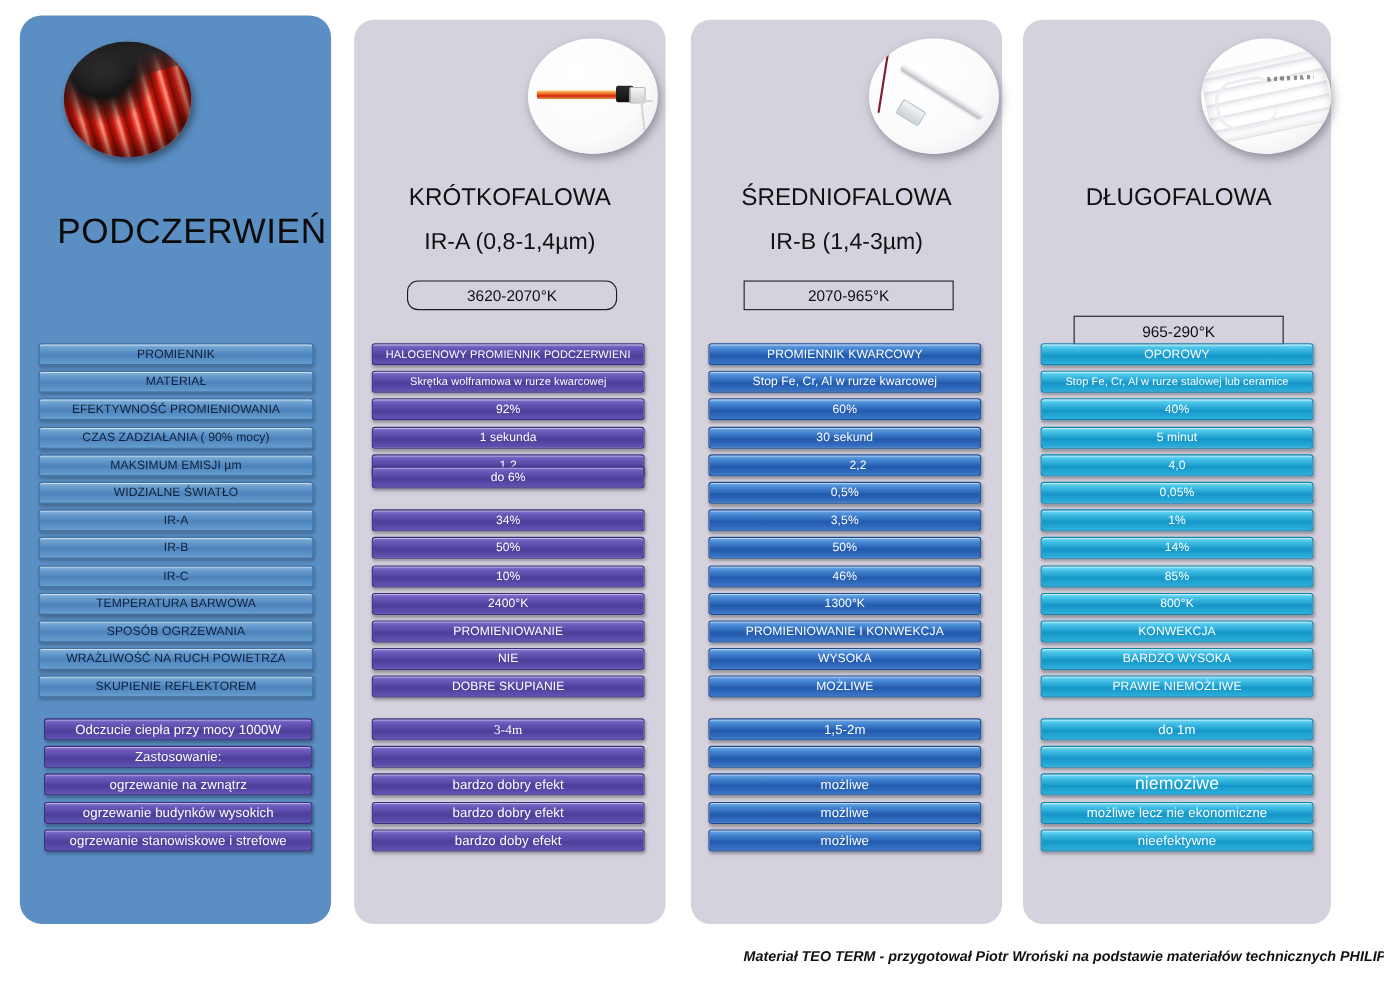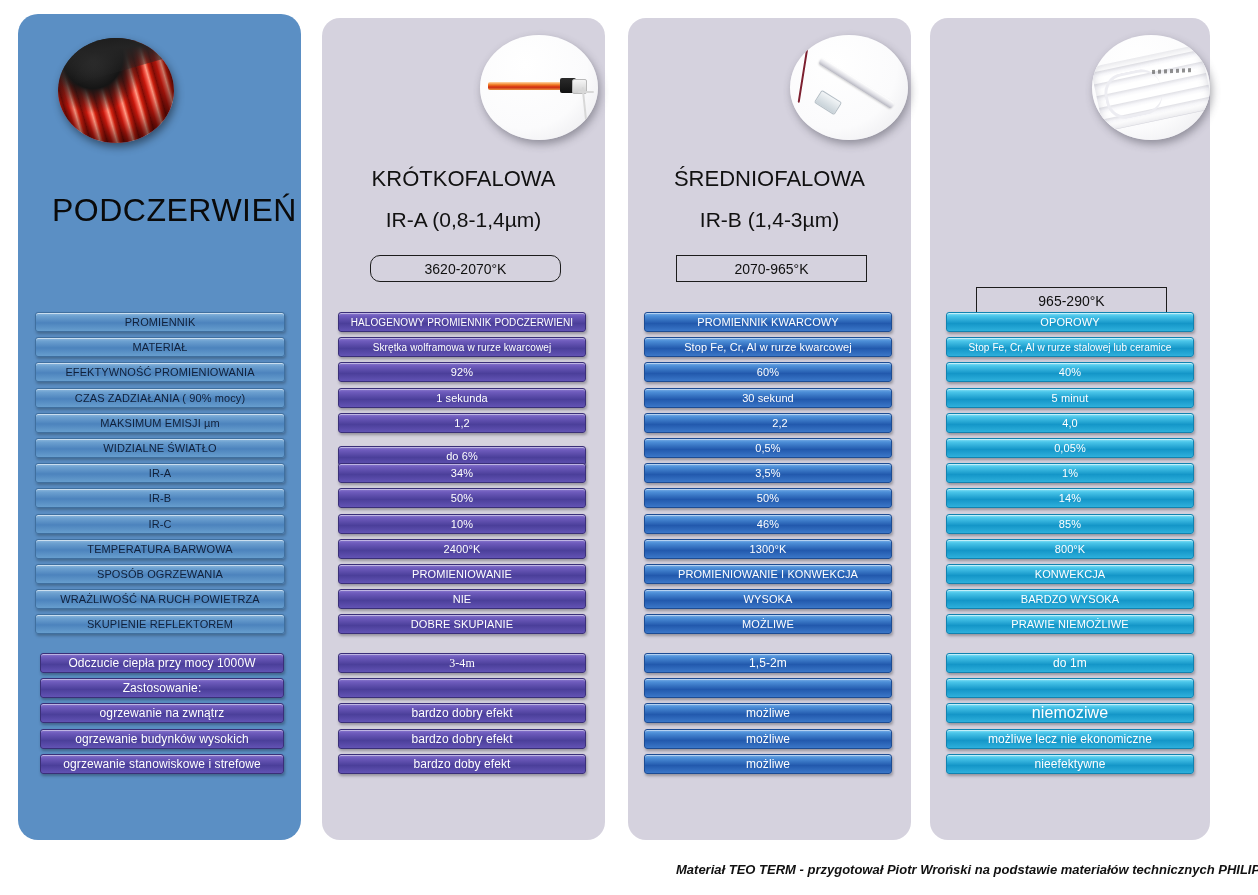--- a/index.html
+++ b/index.html
@@ -205,20 +205,21 @@
   <div class="range">IR-B (1,4-3µm)</div>
 </div>
 <div class="temp-badge" id="temp-c2">2070-965°K</div>
 
 <div class="panel" id="panel-c3"></div>
 <div class="prod-circle" id="prod-c3">
   <div class="cer"></div>
   <div class="cer-mark"></div>
 </div>
 <div class="col-head" id="head-c3">
+  <div class="name">DŁUGOFALOWA</div>
 </div>
 <div class="temp-badge" id="temp-c3">965-290°K</div>
 
 <div id="rows-host">
     <div class="pill pill-label" style="top: 312px;">PROMIENNIK</div>
     <div class="pill pill-label" style="top: 337.2px;">MATERIAŁ</div>
     <div class="pill pill-label" style="top: 362.4px;">EFEKTYWNOŚĆ PROMIENIOWANIA</div>
     <div class="pill pill-label" style="top: 387.6px;">CZAS ZADZIAŁANIA ( 90% mocy)</div>
     <div class="pill pill-label" style="top: 412.8px;">MAKSIMUM EMISJI µm</div>
     <div class="pill pill-label" style="top: 438px;">WIDZIALNE ŚWIATŁO</div>
@@ -232,21 +233,21 @@
     <div class="pill pill-purple w-p1b" style="top: 653px; font-size: 12px;">Odczucie ciepła przy mocy 1000W</div>
     <div class="pill pill-purple w-p1b" style="top: 678.2px; font-size: 12px;">Zastosowanie:</div>
     <div class="pill pill-purple w-p1b" style="top: 703.4px; font-size: 12px;">ogrzewanie na zwnątrz</div>
     <div class="pill pill-purple w-p1b" style="top: 728.6px; font-size: 12px;">ogrzewanie budynków wysokich</div>
     <div class="pill pill-purple w-p1b" style="top: 753.8px; font-size: 12px;">ogrzewanie stanowiskowe i strefowe</div>
     <div class="pill pill-purple w-c1" style="top: 312px; font-size: 10px;">HALOGENOWY PROMIENNIK  PODCZERWIENI</div>
     <div class="pill pill-purple w-c1" style="top: 337.2px; font-size: 10px;">Skrętka wolframowa w rurze kwarcowej</div>
     <div class="pill pill-purple w-c1" style="top: 362.4px;">92%</div>
     <div class="pill pill-purple w-c1" style="top: 387.6px;">1 sekunda</div>
     <div class="pill pill-purple w-c1" style="top: 412.8px;">1,2</div>
-    <div class="pill pill-purple w-c1" style="top: 446px;">do 6%</div>
+    <div class="pill pill-purple w-c1" style="top: 424px;">do 6%</div>
     <div class="pill pill-purple w-c1" style="top: 463.2px;">34%</div>
     <div class="pill pill-purple w-c1" style="top: 488.4px;">50%</div>
     <div class="pill pill-purple w-c1" style="top: 513.6px;">10%</div>
     <div class="pill pill-purple w-c1" style="top: 538.8px;">2400°K</div>
     <div class="pill pill-purple w-c1" style="top: 564px;">PROMIENIOWANIE</div>
     <div class="pill pill-purple w-c1" style="top: 589.2px;">NIE</div>
     <div class="pill pill-purple w-c1" style="top: 614.4px;">DOBRE SKUPIANIE</div>
     <div class="pill pill-purple w-c1" style="top: 653px; font-size: 12px; font-family: Liberation Serif, serif;">3-4m</div>
     <div class="pill pill-purple w-c1" style="top: 678.2px; font-size: 12px;"></div>
     <div class="pill pill-purple w-c1" style="top: 703.4px; font-size: 12px;">bardzo dobry efekt</div>

